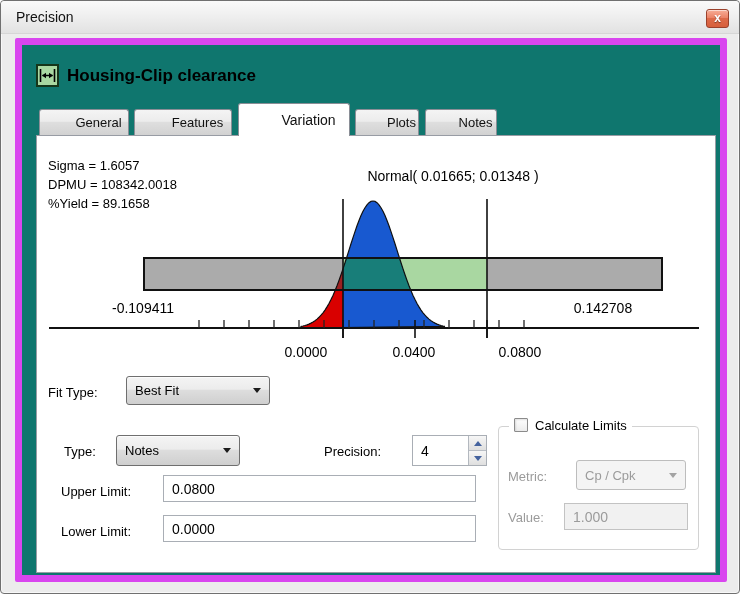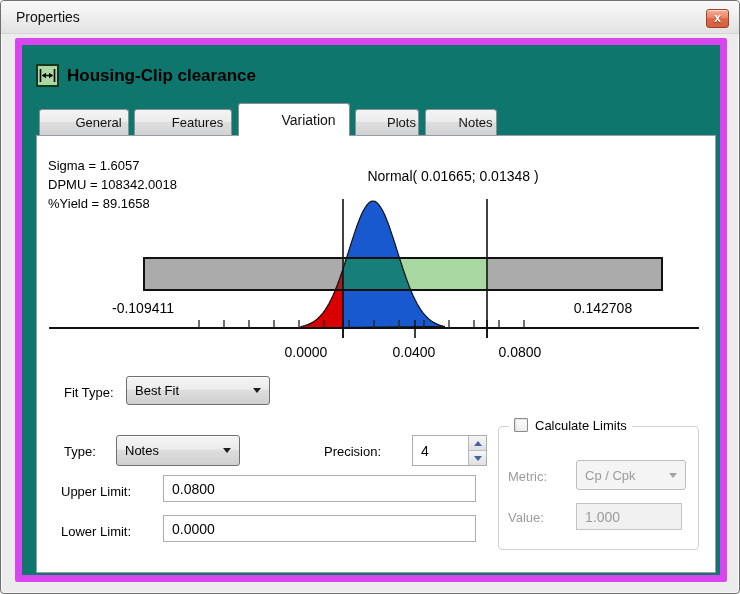--- a/index.html
+++ b/index.html
@@ -78,21 +78,21 @@
   .checkbox{width:14px;height:14px;border:1px solid #8b8b8b;border-radius:1px;
     background:linear-gradient(#fefefe,#ececec);box-shadow:inset 1px 1px 2px rgba(0,0,0,.12);
     cursor:pointer;}
 </style>
 </head>
 <body>
 
 <div class="dialog">
 
   <div class="titlebar">
-    <span class="title-text">Properties</span>
+    <span class="title-text">Precision</span>
     <div class="close-btn">
       <span class="close-x">x</span>
     </div>
   </div>
 
   <div class="panel">
 
     <div class="hdr-icon">
       <svg width="19" height="19" viewBox="0 0 19 19">
         <line x1="2.5" y1="3" x2="2.5" y2="16" stroke="#000" stroke-width="1.6"></line>
@@ -169,21 +169,21 @@
             <line x1="378" x2="378" y1="184" y2="202" stroke="#111" stroke-width="1.6"></line>
             <line x1="450" x2="450" y1="184" y2="202" stroke="#111" stroke-width="1.6"></line>
           </g>
         <text id="tick-label-0" text-anchor="middle" font-size="14" fill="#000" x="269" y="221">0.0000</text>
         <text id="tick-label-1" text-anchor="middle" font-size="14" fill="#000" x="377" y="221">0.0400</text>
         <text id="tick-label-2" text-anchor="middle" font-size="14" fill="#000" x="483" y="221">0.0800</text>
         <text id="range-min" text-anchor="middle" font-size="14" fill="#000" x="106" y="177">-0.109411</text>
         <text id="range-max" text-anchor="middle" font-size="14" fill="#000" x="566" y="177">0.142708</text>
       </svg>
 
-      <div class="form-label" style="left:11px;top:249px;margin-left:16px;">Fit Type:</div>
+      <div class="form-label" style="left:11px;top:249px;">Fit Type:</div>
       <div class="combo" style="left:89px;top:240px;width:144px;height:29px;">
         <span>Best Fit</span>
         <span class="arr"></span>
       </div>
 
       <div class="form-label" style="left:27px;top:308px;">Type:</div>
       <div class="combo" style="left:79px;top:299px;width:124px;height:31px;">
         <span>Notes</span>
         <span class="arr"></span>
       </div>
@@ -211,18 +211,18 @@
         <div class="group-title">
           <div class="checkbox"></div>
           <span>Calculate Limits</span>
         </div>
         <div class="form-label dim" style="left:9px;top:42px;">Metric:</div>
         <div class="combo disabled" style="left:77px;top:33px;width:110px;height:30px;">
           <span>Cp / Cpk</span>
           <span class="arr"></span>
         </div>
         <div class="form-label dim" style="left:9px;top:83px;">Value:</div>
-        <input class="ti disabled" style="left: 77px; top: 76px; width: 106px; height: 27px;" disabled="" value="1.000">
+        <input class="ti disabled" style="left: 65px; top: 76px; width: 124px; height: 27px;" disabled="" value="1.000">
       </div>
 
     </div>
   </div>
 </div>
 
 </body></html>

